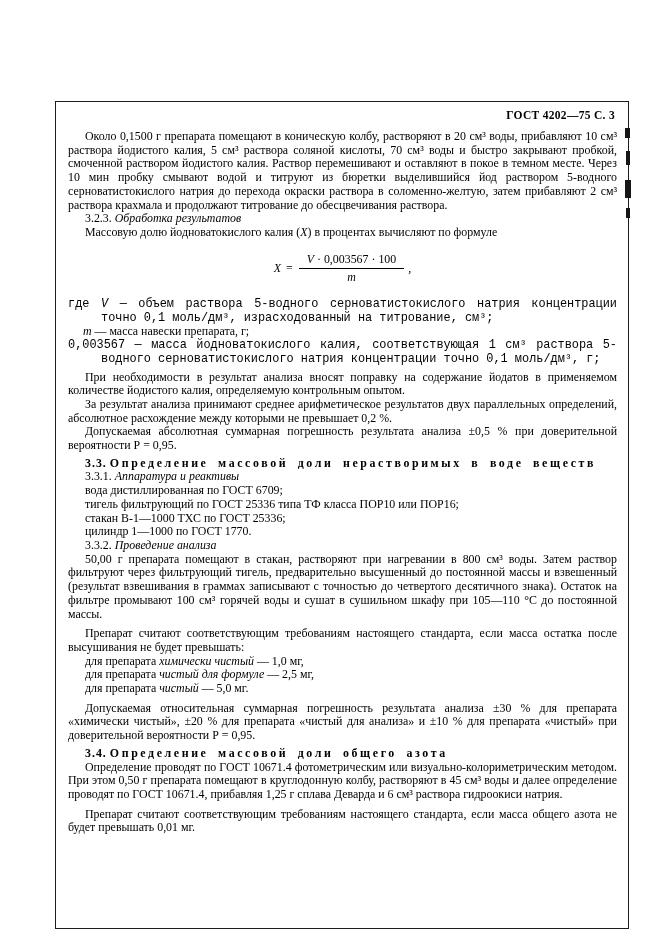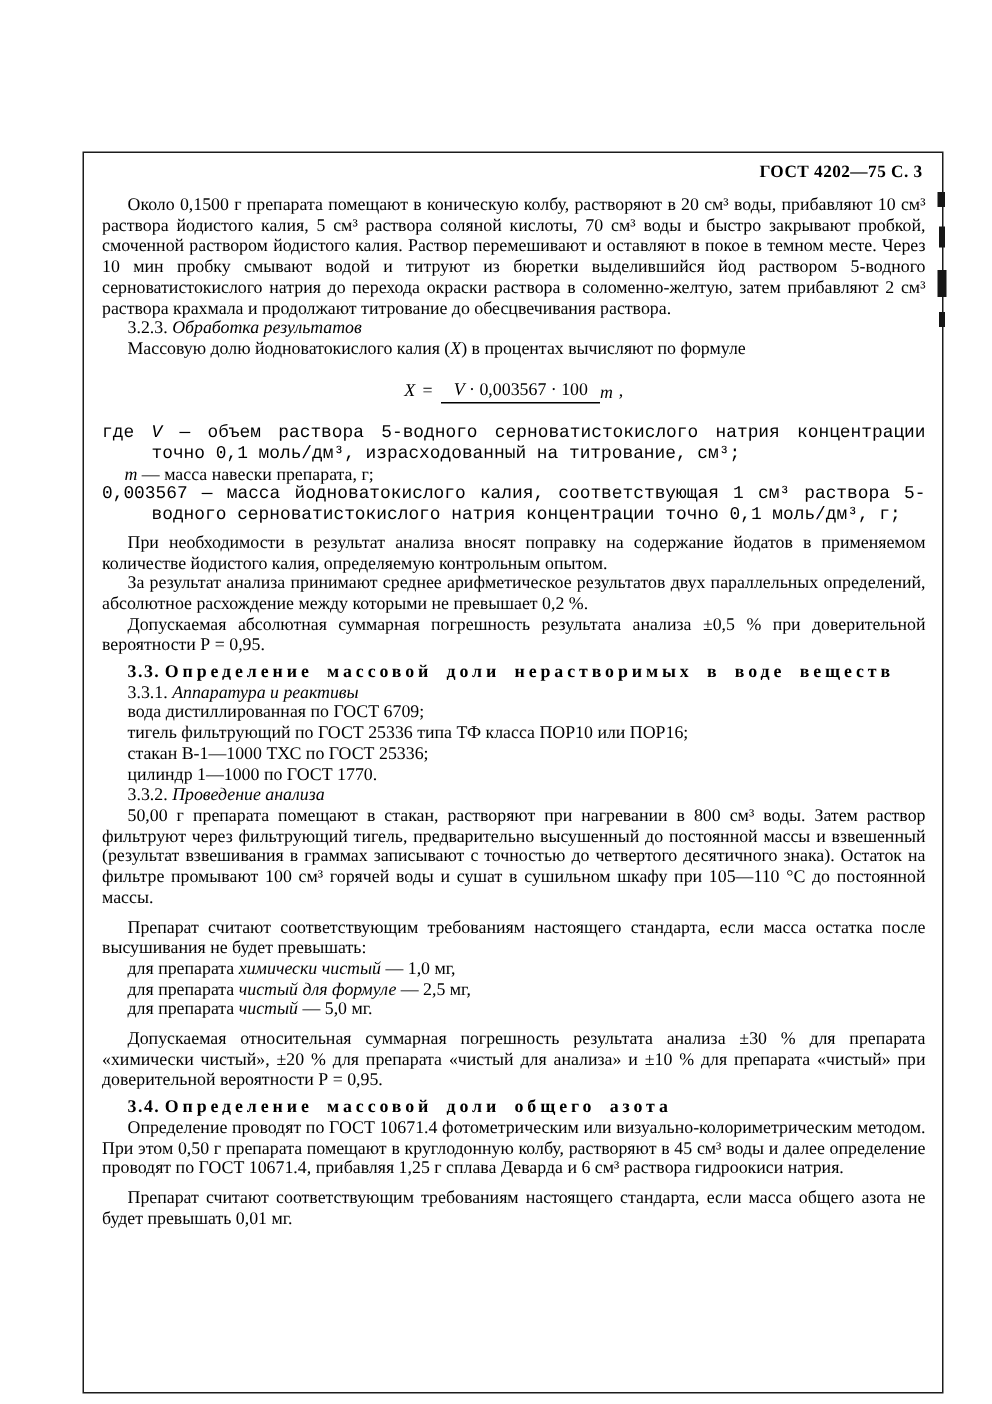--- a/index.html
+++ b/index.html
@@ -47,21 +47,21 @@
   .def-m { text-indent: 15px !important; }
   .gap-sm { margin-top: 4px !important; }
   .gap-md { margin-top: 6px !important; }
   .formula {
     display: flex;
     justify-content: center;
     align-items: center;
     margin: 13px 0;
   }
   .formula .eq { margin: 0 6px 0 5px; }
-  .frac { display: inline-flex; flex-direction: row; align-items: center; text-align: center; }
+  .frac { display: inline-flex; flex-direction: column; align-items: center; text-align: center; }
   .frac .fnum { padding: 0 8px 2px; border-bottom: 1px solid #000; white-space: nowrap; }
   .frac .fden { padding-top: 2px; }
   .formula .tail { margin-left: 4px; }
   .artifact { position: absolute; background: #161616; }
   .a1 { right: -2px; top: 26px; width: 5px; height: 10px; }
   .a2 { right: -2px; top: 49px; width: 4px; height: 14px; }
   .a3 { right: -3px; top: 78px; width: 6px; height: 18px; }
   .a4 { right: -2px; top: 106px; width: 4px; height: 10px; }
 </style>
 </head>

